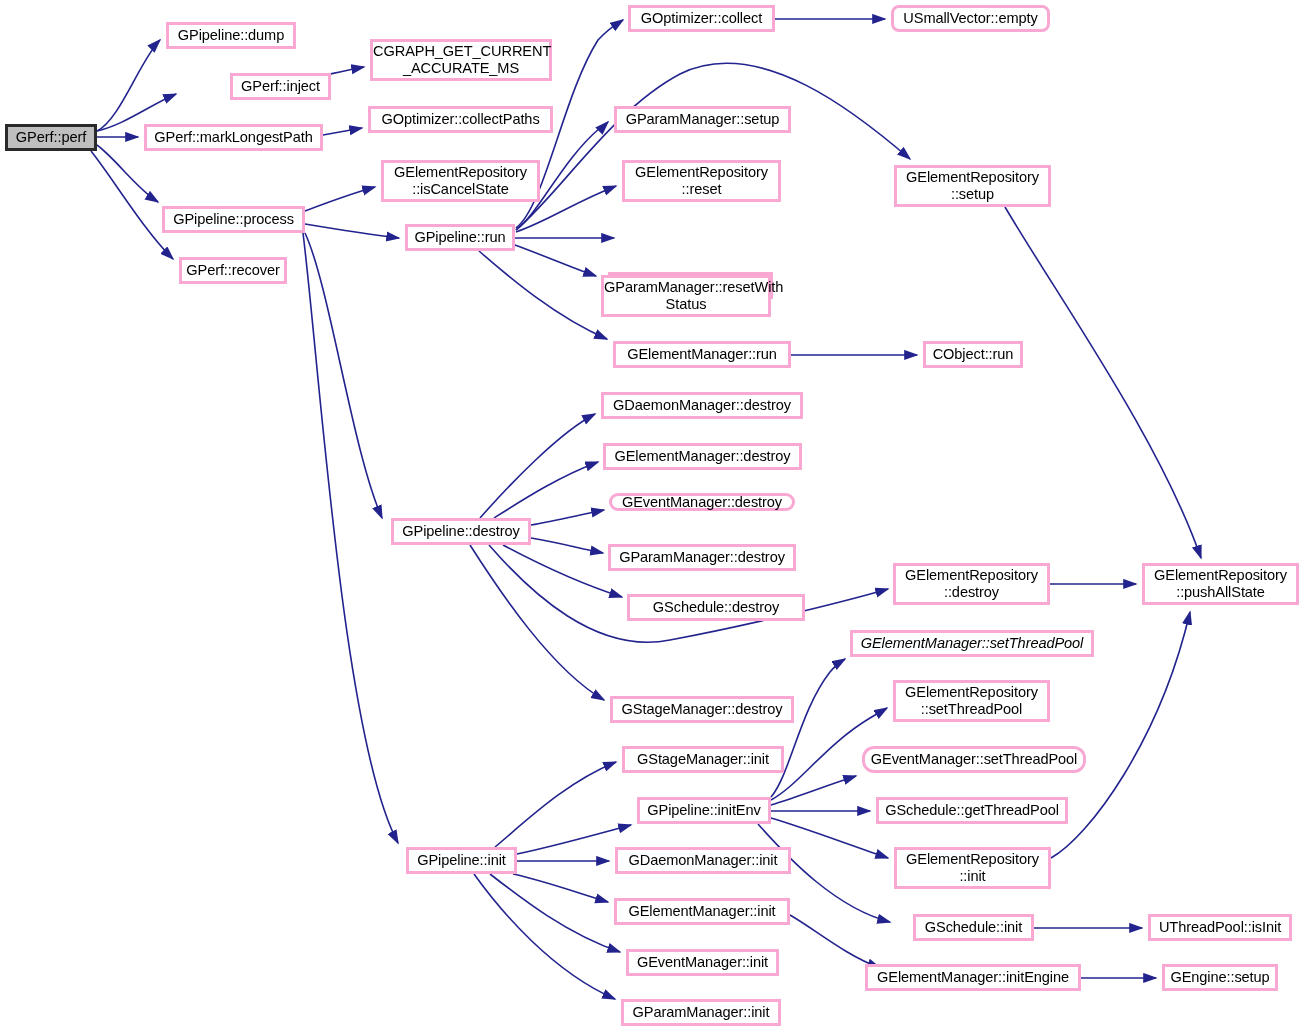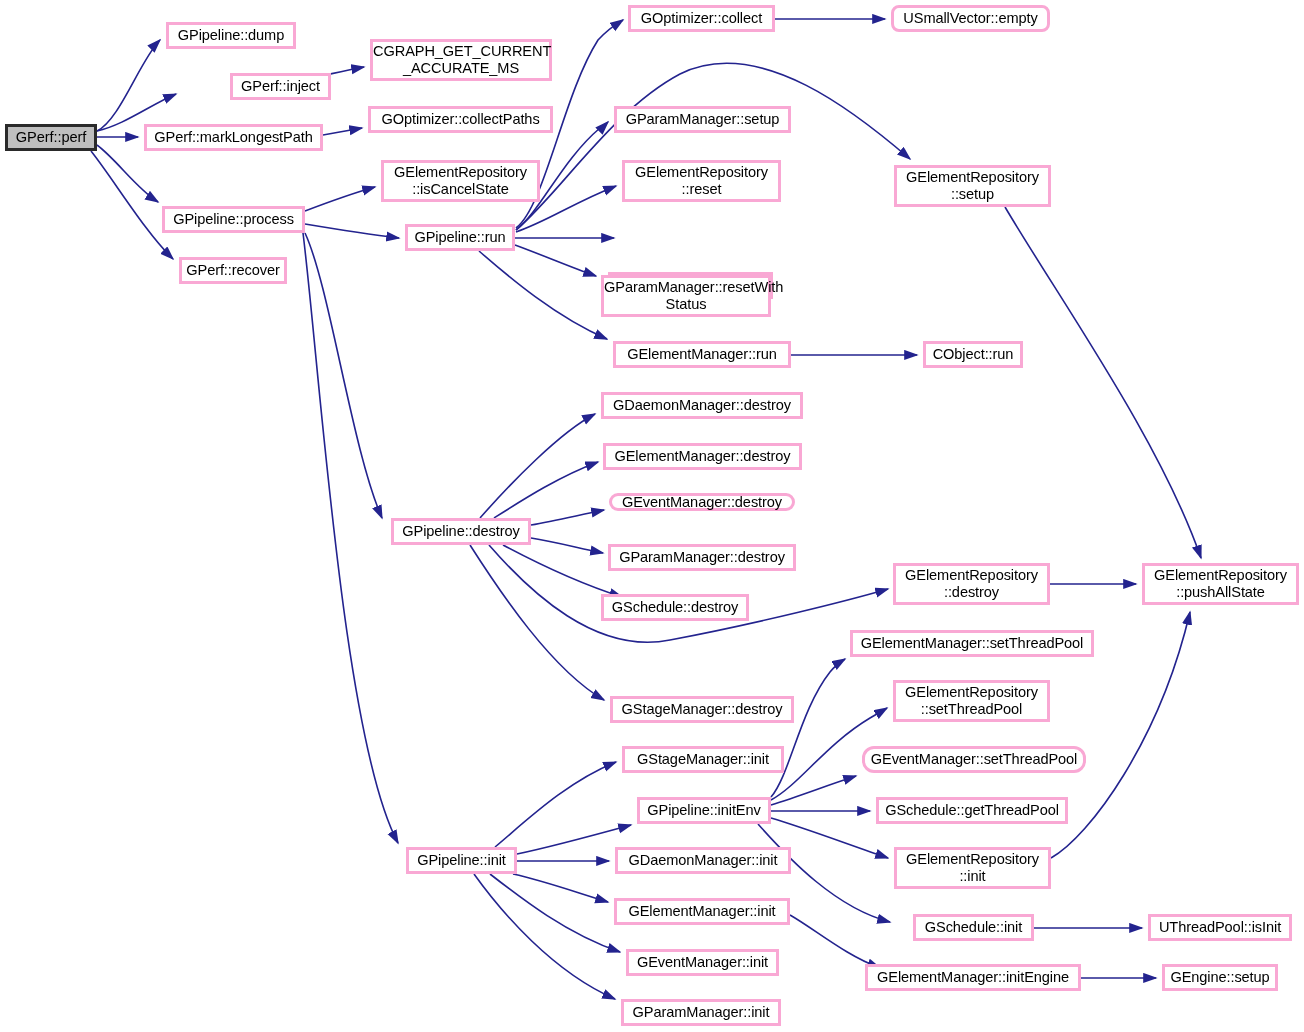--- a/index.html
+++ b/index.html
@@ -132,28 +132,28 @@
       <div class="node" style="left: 601px; top: 275px; width: 170px; height: 42px;"><span>GParamManager::resetWith
 Status</span></div>
       <div class="node" style="left: 894px; top: 165px; width: 157px; height: 42px;"><span>GElementRepository
 ::setup</span></div>
       <div class="node" style="left: 613px; top: 341px; width: 178px; height: 27px;"><span>GElementManager::run</span></div>
       <div class="node" style="left: 923px; top: 341px; width: 100px; height: 27px;"><span>CObject::run</span></div>
       <div class="node" style="left: 601px; top: 392px; width: 202px; height: 27px;"><span>GDaemonManager::destroy</span></div>
       <div class="node" style="left: 603px; top: 443px; width: 199px; height: 27px;"><span>GElementManager::destroy</span></div>
       <div class="node" style="left: 609px; top: 493px; width: 186px; height: 18px; border-radius: 12px;"><span>GEventManager::destroy</span></div>
       <div class="node" style="left: 608px; top: 544px; width: 188px; height: 27px;"><span>GParamManager::destroy</span></div>
-      <div class="node" style="left: 601px; top: 594px; width: 148px; height: 27px; justify-content: center;"><span>GSchedule::destroy</span></div>
+      <div class="node" style="left: 627px; top: 594px; width: 178px; height: 27px; justify-content: center;"><span>GSchedule::destroy</span></div>
       <div class="node" style="left: 391px; top: 518px; width: 140px; height: 27px;"><span>GPipeline::destroy</span></div>
       <div class="node" style="left: 610px; top: 696px; width: 184px; height: 27px;"><span>GStageManager::destroy</span></div>
       <div class="node" style="left: 893px; top: 563px; width: 157px; height: 42px;"><span>GElementRepository
 ::destroy</span></div>
       <div class="node" style="left: 1142px; top: 563px; width: 157px; height: 42px;"><span>GElementRepository
 ::pushAllState</span></div>
-      <div class="node" style="left: 850px; top: 630px; width: 244px; height: 27px;"><span>GElementManager::setThreadPool</span></div>
+      <div class="node" style="left: 850px; top: 630px; width: 244px; height: 27px; font-style: italic;"><span>GElementManager::setThreadPool</span></div>
       <div class="node" style="left: 893px; top: 680px; width: 157px; height: 42px;"><span>GElementRepository
 ::setThreadPool</span></div>
       <div class="node" style="left: 862px; top: 746px; width: 224px; height: 27px; border-radius: 12px;"><span>GEventManager::setThreadPool</span></div>
       <div class="node" style="left: 876px; top: 797px; width: 192px; height: 27px;"><span>GSchedule::getThreadPool</span></div>
       <div class="node" style="left: 894px; top: 847px; width: 157px; height: 42px;"><span>GElementRepository
 ::init</span></div>
       <div class="node" style="left: 622px; top: 746px; width: 162px; height: 27px;"><span>GStageManager::init</span></div>
       <div class="node" style="left: 637px; top: 797px; width: 134px; height: 27px;"><span>GPipeline::initEnv</span></div>
       <div class="node" style="left: 615px; top: 847px; width: 176px; height: 27px;"><span>GDaemonManager::init</span></div>
       <div class="node" style="left: 614px; top: 898px; width: 176px; height: 27px;"><span>GElementManager::init</span></div>

